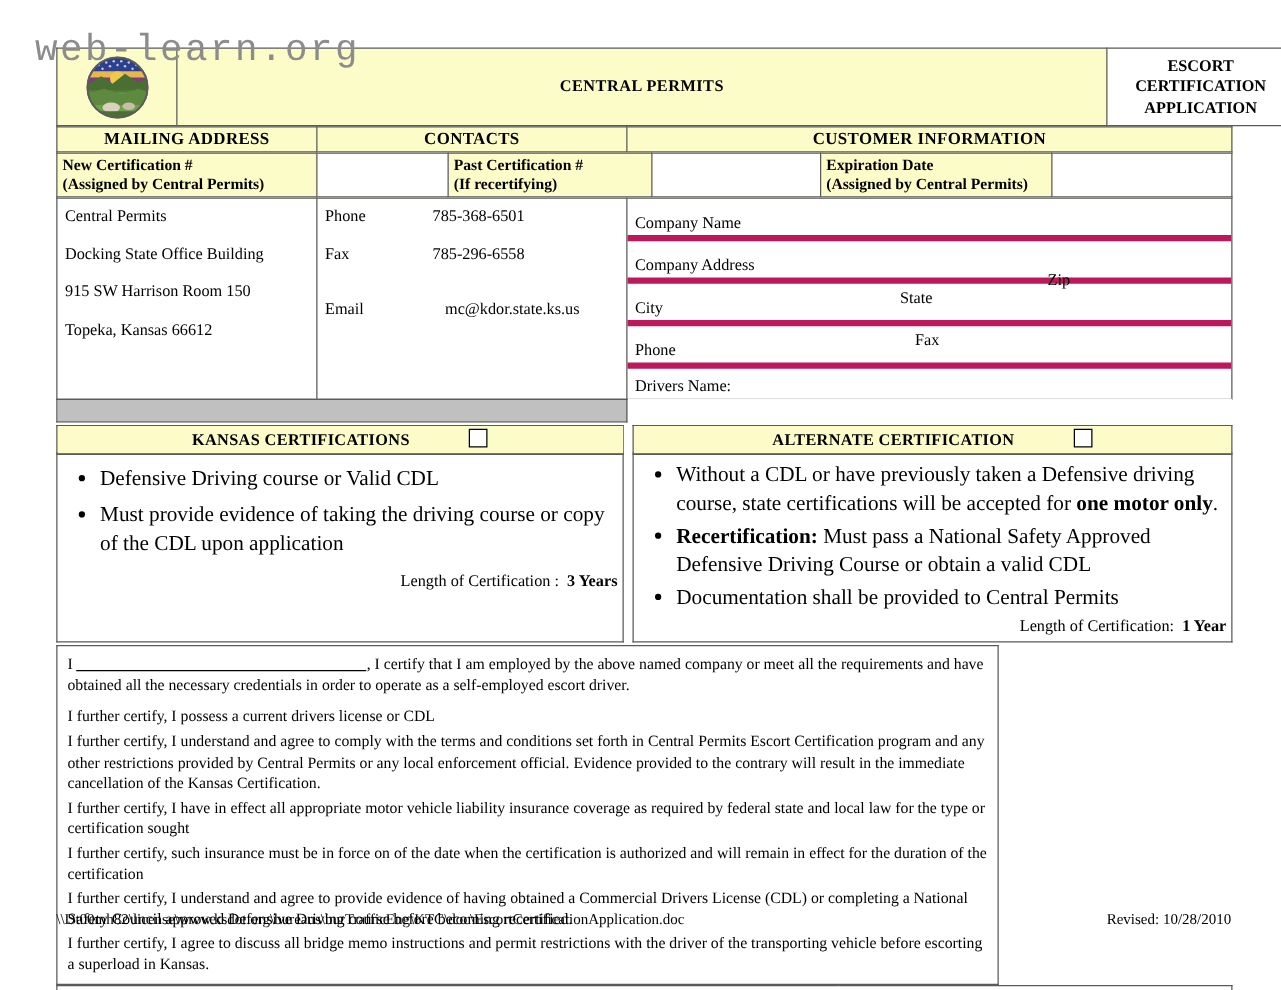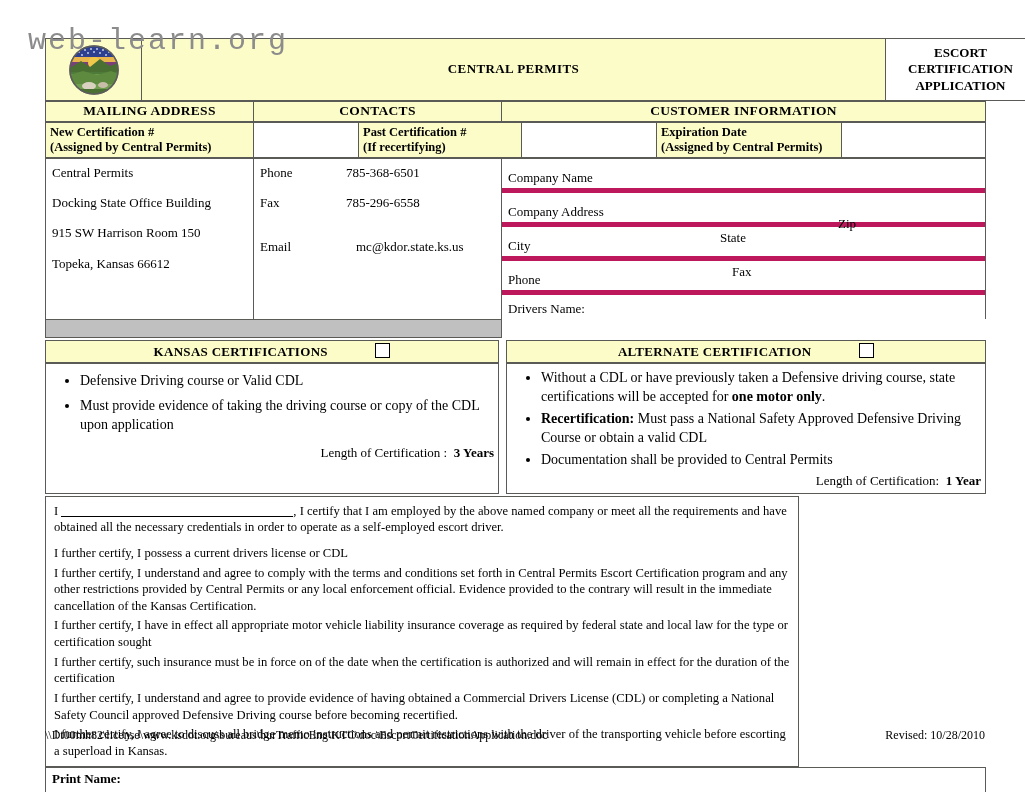--- a/index.html
+++ b/index.html
@@ -146,21 +146,21 @@
     width: 13px;
     height: 13px;
     border: 1px solid #000;
     background: #fff;
     vertical-align: -2px;
     margin-left: 44px;
   }
 
   
   .bullets { margin: 0; padding: 0 4px 0 30px; }
-  .bullets li { font-size: 14px; line-height: 1.35; margin: 6px 0; }
+  .bullets li { font-size: 17px; line-height: 1.35; margin: 6px 0; }
   .bullets.tight li { margin: 3px 0; }
   .len { text-align: right; font-size: 13px; margin-top: 10px; }
   .len b { font-weight: bold; }
 
   .cert-body-l { height: 98px; padding: 2px 4px 4px 4px !important; }
   .cert-body-r { height: 98px; padding: 2px 4px 4px 4px !important; }
 
   
   .gap-col { border: none !important; background: #fff; }
 

